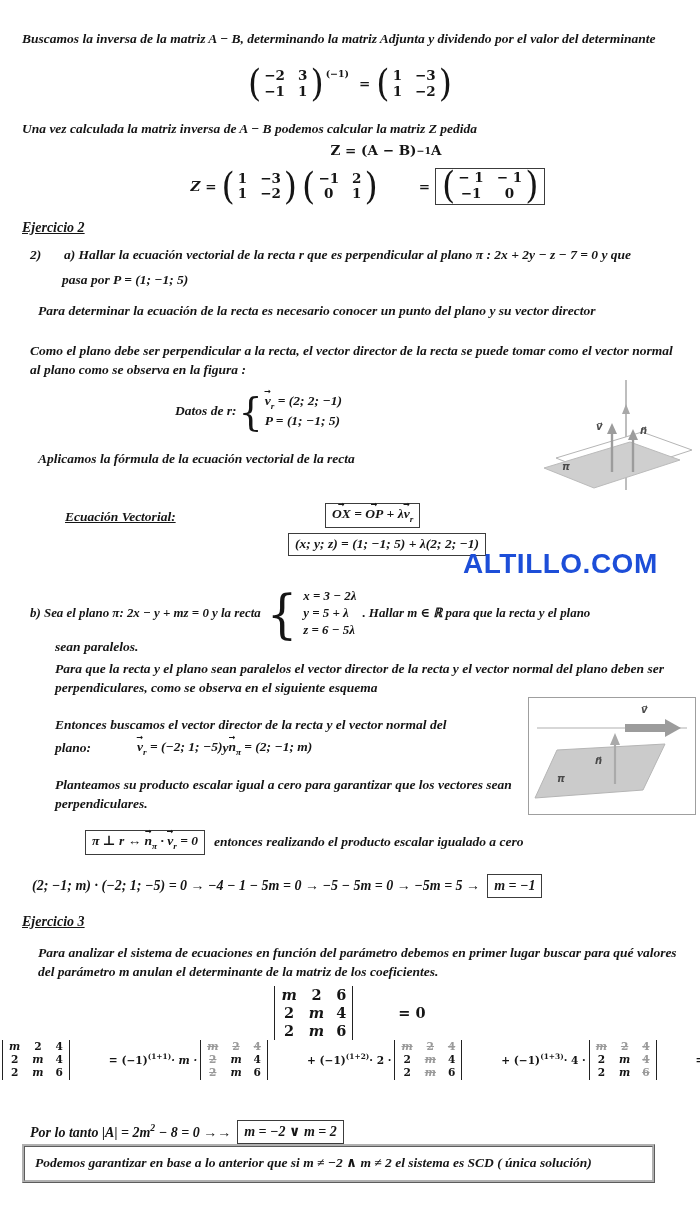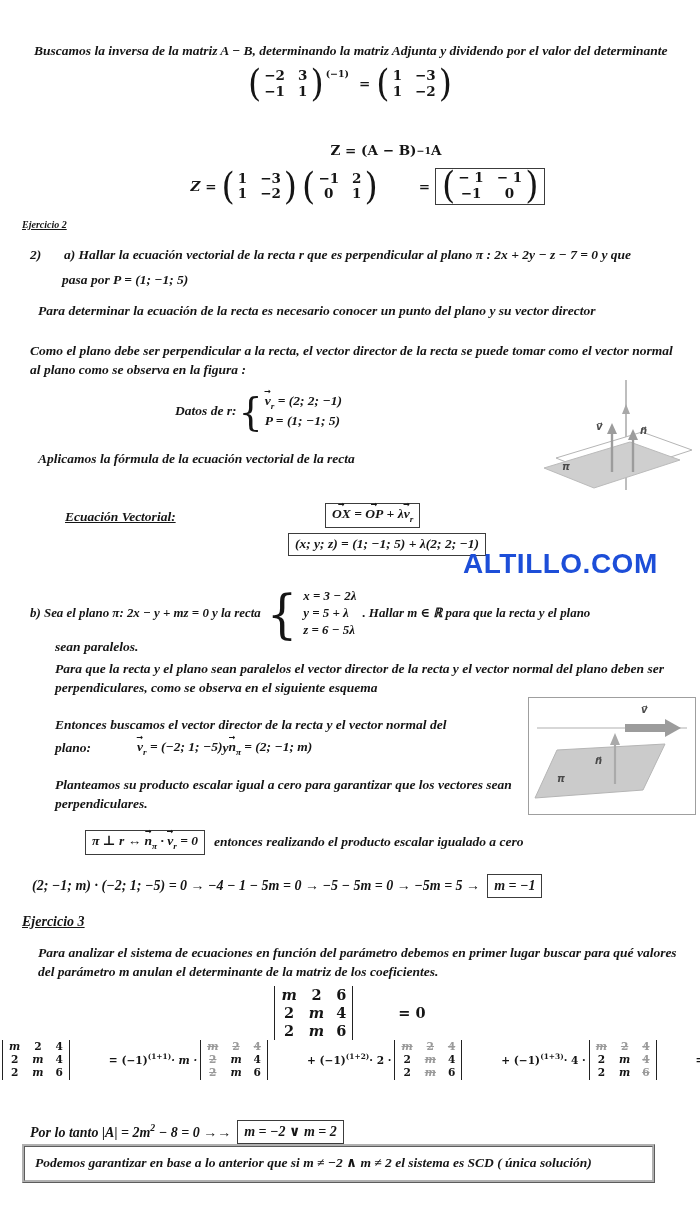--- a/index.html
+++ b/index.html
@@ -46,21 +46,21 @@
   .syscol div { line-height:1.3; white-space:nowrap; }
   .figborder { border:1.5px solid #9f9f9f; background:#fff; }
   .finalbox { border:3px ridge #b0b0b0; padding:7px 10px; }
   svg text { font-family:"DejaVu Sans",sans-serif; font-size:10px; font-style:italic; fill:#4a4a4a; }
 </style>
 </head>
 <body>
 
 <div class="page">
 
-  <p class="abs" style="left:22px;top:30px;width:666px;margin:12px">Buscamos la inversa de la matriz A − B, determinando la matriz Adjunta y dividendo por el valor del determinante</p>
+  <p class="abs" style="left:22px;top:30px;width:666px;margin:0">Buscamos la inversa de la matriz A − B, determinando la matriz Adjunta y dividendo por el valor del determinante</p>
 
   <div class="abs center" style="left:0;top:68px;width:700px">
     <span class="matwrap">
       <span class="paren paren2">(</span>
       <span class="mat">
         <span>−2</span>
           <span>3</span>
         <span>−1</span>
           <span>1</span>
       </span>
@@ -73,20 +73,21 @@
       <span class="mat">
         <span>1</span>
           <span>−3</span>
         <span>1</span>
           <span>−2</span>
       </span>
       <span class="paren paren2">)</span>
     </span>
   </div>
 
+  <p class="abs" style="left:22px;top:120px;width:666px;margin:0">Una vez calculada la matriz inversa de A − B podemos calcular la matriz Z pedida</p>
 
   <div class="abs center mathu" style="left:0;top:141px;width:700px">
     <span>Z = (A − B)</span>
       <sup>−1</sup>
       <span>A</span>
   </div>
 
   <div class="abs center" style="left:0;top:168px;width:700px;gap:5px">
     <span class="mathu vit">Z =</span>
     <span class="matwrap">
@@ -117,21 +118,21 @@
           <span>− 1</span>
             <span>− 1</span>
           <span>−1</span>
             <span>0</span>
         </span>
         <span class="paren paren2">)</span>
       </span>
     </span>
   </div>
 
-  <h3 class="abs ul" style="left:22px;top:218px;margin:0;font-size:10px">Ejercicio 2</h3>
+  <h3 class="abs ul" style="left:22px;top:218px;margin:0;font-size:14px">Ejercicio 2</h3>
 
   <span class="abs" style="left:30px;top:246px">2)</span>
   <p class="abs" style="left:64px;top:246px;width:624px;margin:0">a) Hallar la ecuación vectorial de la recta r que es perpendicular al plano  π : 2x + 2y − z − 7 = 0 y  que</p>
   <p class="abs" style="left:62px;top:271px;width:500px;margin:0">pasa por P = (1; −1; 5)</p>
 
   <p class="abs" style="left:38px;top:302px;width:636px;margin:0">Para  determinar la ecuación de la recta  es necesario conocer un punto del plano y su vector director</p>
   <p class="abs" style="left:30px;top:342px;width:648px;margin:0">Como el plano debe ser perpendicular a la recta, el vector director de la recta se puede tomar como el vector normal al  plano como se observa en la figura :</p>
 
   <div class="abs row" style="left:175px;top:392px;gap:2px">
     <span>Datos de r:</span>

